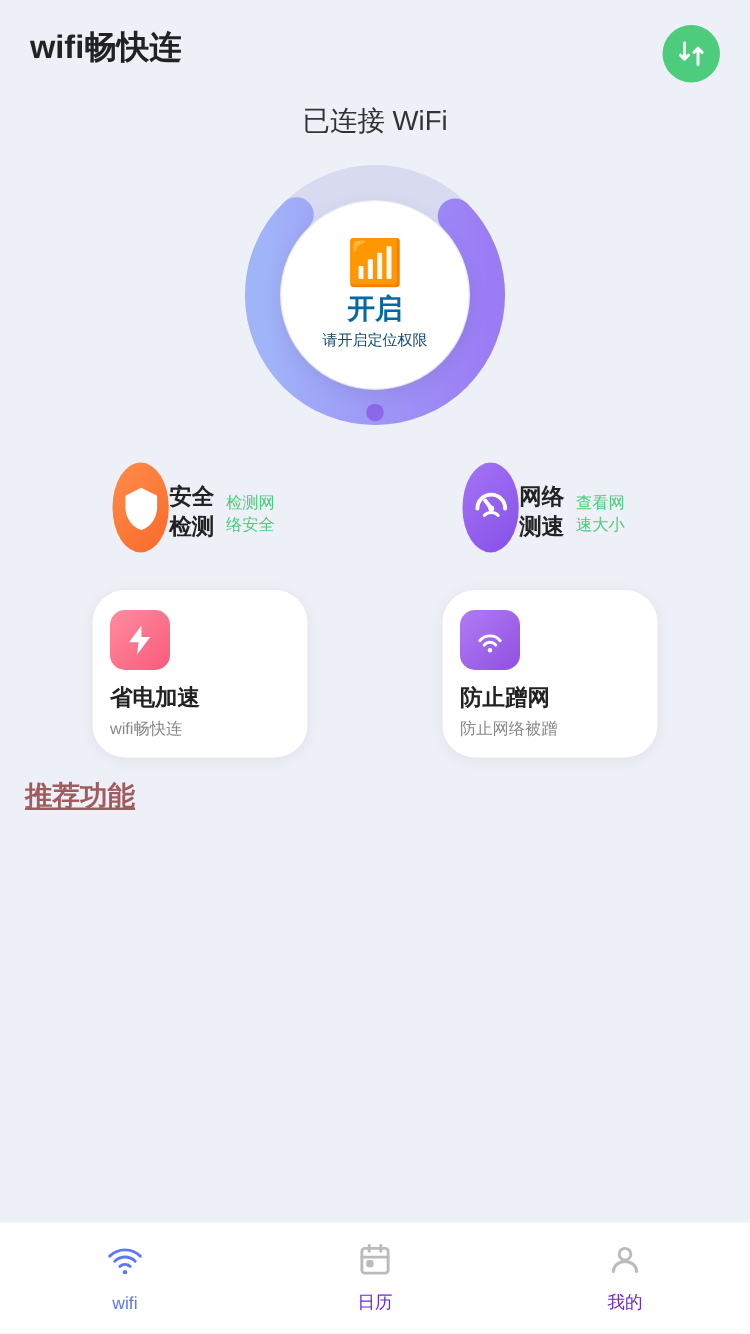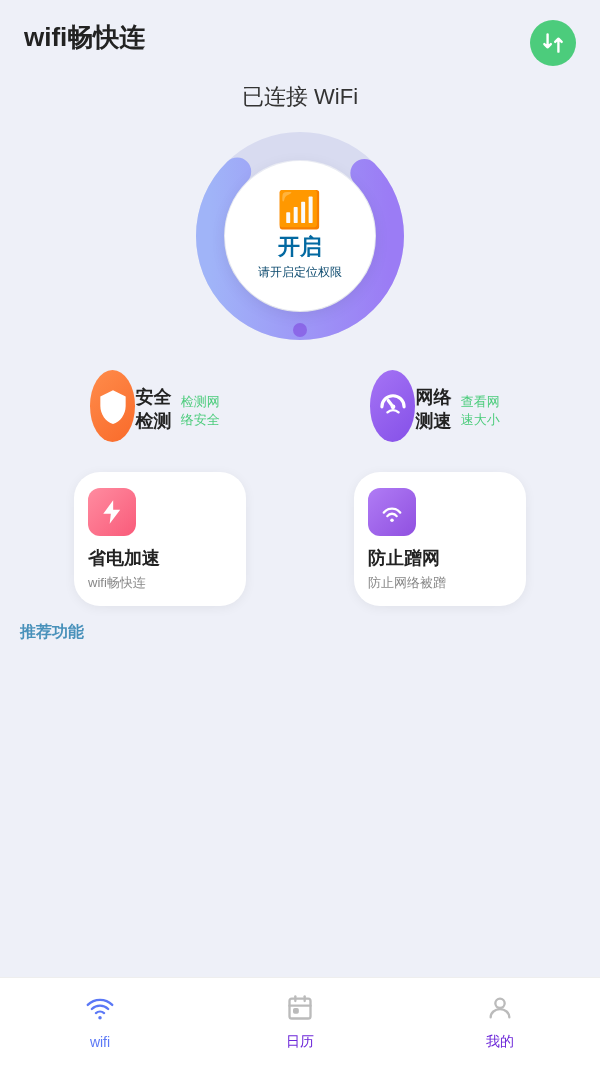--- a/index.html
+++ b/index.html
@@ -171,25 +171,26 @@
       margin-bottom: 4px;
     }
     .card-subtitle {
       font-size: 13px;
       color: #888;
     }
 
     
     .partial-row {
       padding: 0 20px;
-      font-size: 16px;
+      font-size: 22px;
       font-weight: 700;
-      color: #0369a1;
+      color: #7f1d1d;
       opacity: 0.7;
       margin-top: 4px;
+      text-decoration: underline;
     }
 
     
     .bottom-nav {
       position: absolute;
       bottom: 0;
       left: 0;
       right: 0;
       height: 90px;
       background: white;

